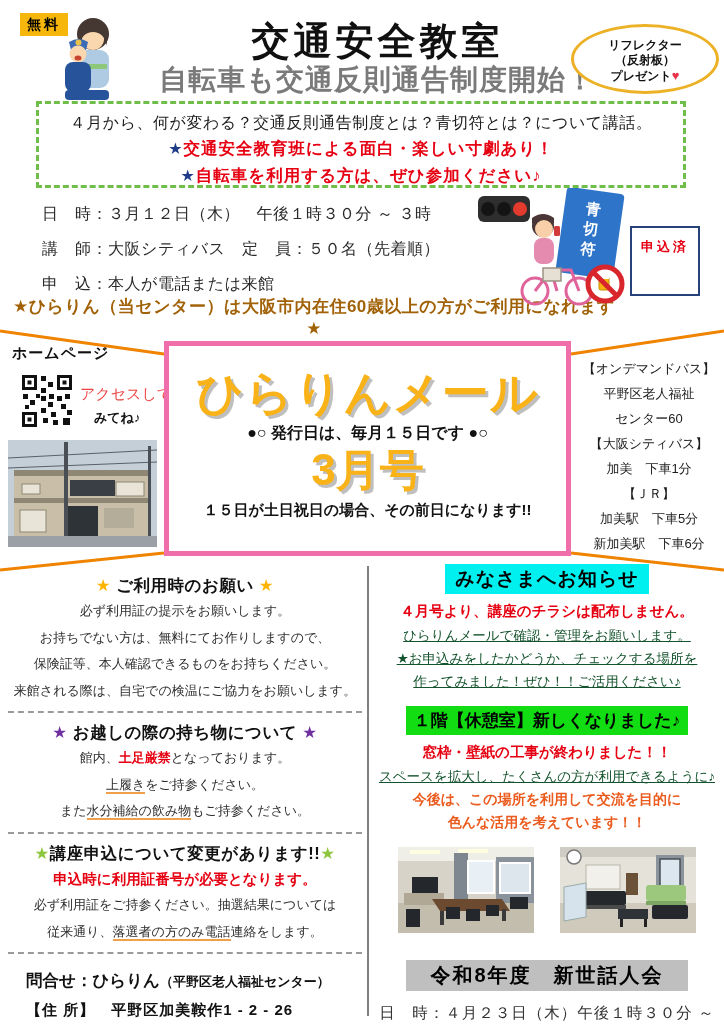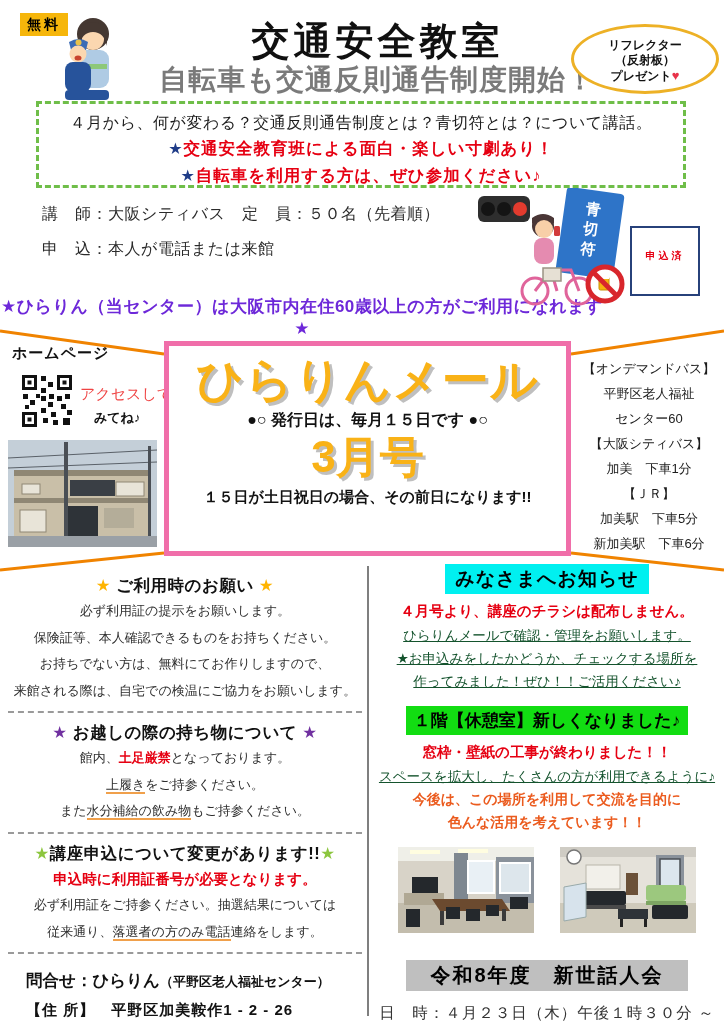--- a/index.html
+++ b/index.html
@@ -27,33 +27,33 @@
     box-sizing:border-box;text-align:center;padding-top:7px;background:#fff;}
   .intro-l1{font-size:16px;color:#1c1c1c;letter-spacing:0.5px;line-height:24px;}
   .intro-star{color:#1F3C88;font-weight:bold;font-size:16px;}
   .intro-red{color:#E60012;font-weight:bold;font-size:16.5px;line-height:27px;letter-spacing:1px;}
 
   
   .event-rows{left:42px;top:196px;width:470px;font-size:16px;color:#2b2b2b;letter-spacing:0.5px;}
   .event-rows div{line-height:35px;}
   .stamp-box{left:630px;top:226px;width:70px;height:70px;background:#fff;border:2px solid #27417A;
     box-sizing:border-box;text-align:center;}
-  .stamp-box span{display:inline-block;margin-top:21px;color:#E60012;font-size:10px;font-weight:bold;letter-spacing:3px;}
-  .eligibility{left:0;top:295px;width:604px;text-align:center;color:#6d28d9;font-weight:bold;
+  .stamp-box span{display:inline-block;margin-top:10px;color:#E60012;font-size:13px;font-weight:bold;letter-spacing:3px;}
+  .eligibility{left:12px;top:295px;width:604px;text-align:center;color:#a16207;font-weight:bold;
     font-size:17px;letter-spacing:0.5px;}
 
   
   .hp-title{left:12px;top:344px;font-size:15px;font-weight:bold;color:#111;letter-spacing:1px;}
   .qr-caption1{left:80px;top:385px;font-size:15px;font-weight:normal;color:#ef4444;}
   .qr-caption2{left:94px;top:409px;font-size:13px;font-weight:bold;color:#111;text-align:center;}
 
   
   .news-box{left:164px;top:341px;width:407px;height:215px;border:5px solid #F06EA9;background:#fff;
     box-sizing:border-box;text-align:center;z-index:3;}
-  .news-title{margin-top:6px;font-size:47px;font-weight:bold;color:#F9B217;letter-spacing:1px;
+  .news-title{margin-top:19px;font-size:47px;font-weight:bold;color:#F9B217;letter-spacing:1px;
     text-shadow:3px 3px 0 #bfbfbf;line-height:56px;}
   .news-note{font-size:16px;font-weight:bold;color:#111;line-height:24px;}
   .news-issue{font-size:44px;font-weight:bold;color:#F9B217;text-shadow:3px 3px 0 #bfbfbf;line-height:50px;}
   .news-holiday{font-size:15px;font-weight:bold;color:#111;line-height:24px;margin-top:3px;}
 
   
   .access{left:574px;top:356px;width:150px;text-align:center;font-size:13px;color:#1c1c1c;}
   .access div{line-height:25px;}
 
   
@@ -121,20 +121,21 @@
     <span>プレゼント</span><span class="heart">♥</span>
   </div>
 
   <div class="abs intro-box">
     <div class="intro-l1">４月から、何が変わる？交通反則通告制度とは？青切符とは？について講話。</div>
     <div class="intro-red"><span class="intro-star">★</span><span>交通安全教育班による面白・楽しい寸劇あり！</span></div>
     <div class="intro-red"><span class="intro-star">★</span><span>自転車を利用する方は、ぜひ参加ください♪</span></div>
   </div>
 
   <div class="abs event-rows">
+    <div>日　時：３月１２日（木）　午後１時３０分 ～ ３時</div>
     <div>講　師：大阪シティバス　定　員：５０名（先着順）</div>
     <div>申　込：本人が電話または来館</div>
   </div>
 
   <svg class="abs" style="left:477px;top:195px;" width="54" height="28" viewBox="0 0 54 28">
     <rect x="1" y="1" width="52" height="26" rx="6" fill="#2e2e2e"></rect>
     <circle cx="11" cy="14" r="7" fill="#141414"></circle>
     <circle cx="27" cy="14" r="7" fill="#141414"></circle>
     <circle cx="43" cy="14" r="7" fill="#E23B2E"></circle>
   </svg>
@@ -246,22 +247,22 @@
     <div>新加美駅　下車6分</div>
   </div>
 
   <div class="abs left-col">
     <div class="sec-title">
       <span class="star-yellow">★</span>
       <span>ご利用時のお願い</span>
       <span class="star-yellow">★</span>
     </div>
     <div class="body-line">必ず利用証の提示をお願いします。</div>
+    <div class="body-line">お持ちでない方は、無料にてお作りしますので、</div>
     <div class="body-line">保険証等、本人確認できるものをお持ちください。</div>
-    <div class="body-line">お持ちでない方は、無料にてお作りしますので、</div>
     <div class="body-line">来館される際は、自宅での検温にご協力をお願いします。</div>
 
     <hr class="dash-div">
 
     <div class="sec-title">
       <span class="star-purple">★</span>
       <span>お越しの際の持ち物について</span>
       <span class="star-purple">★</span>
     </div>
     <div class="body-line"><span>館内、</span><span class="red-line">土足厳禁</span><span>となっております。</span></div>

